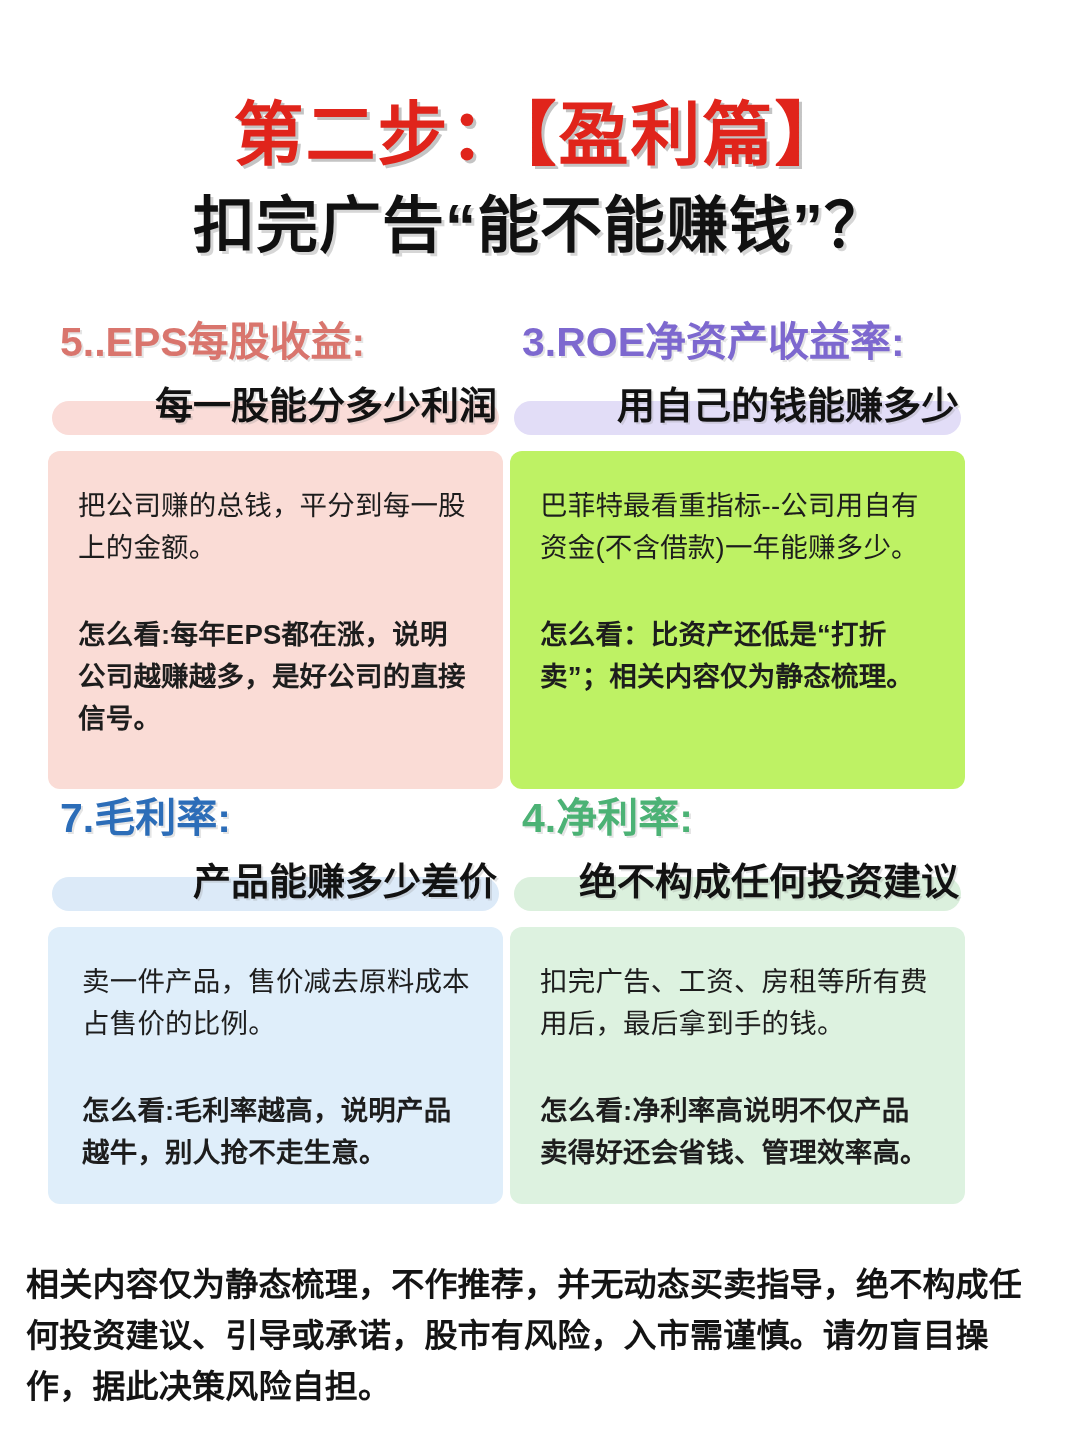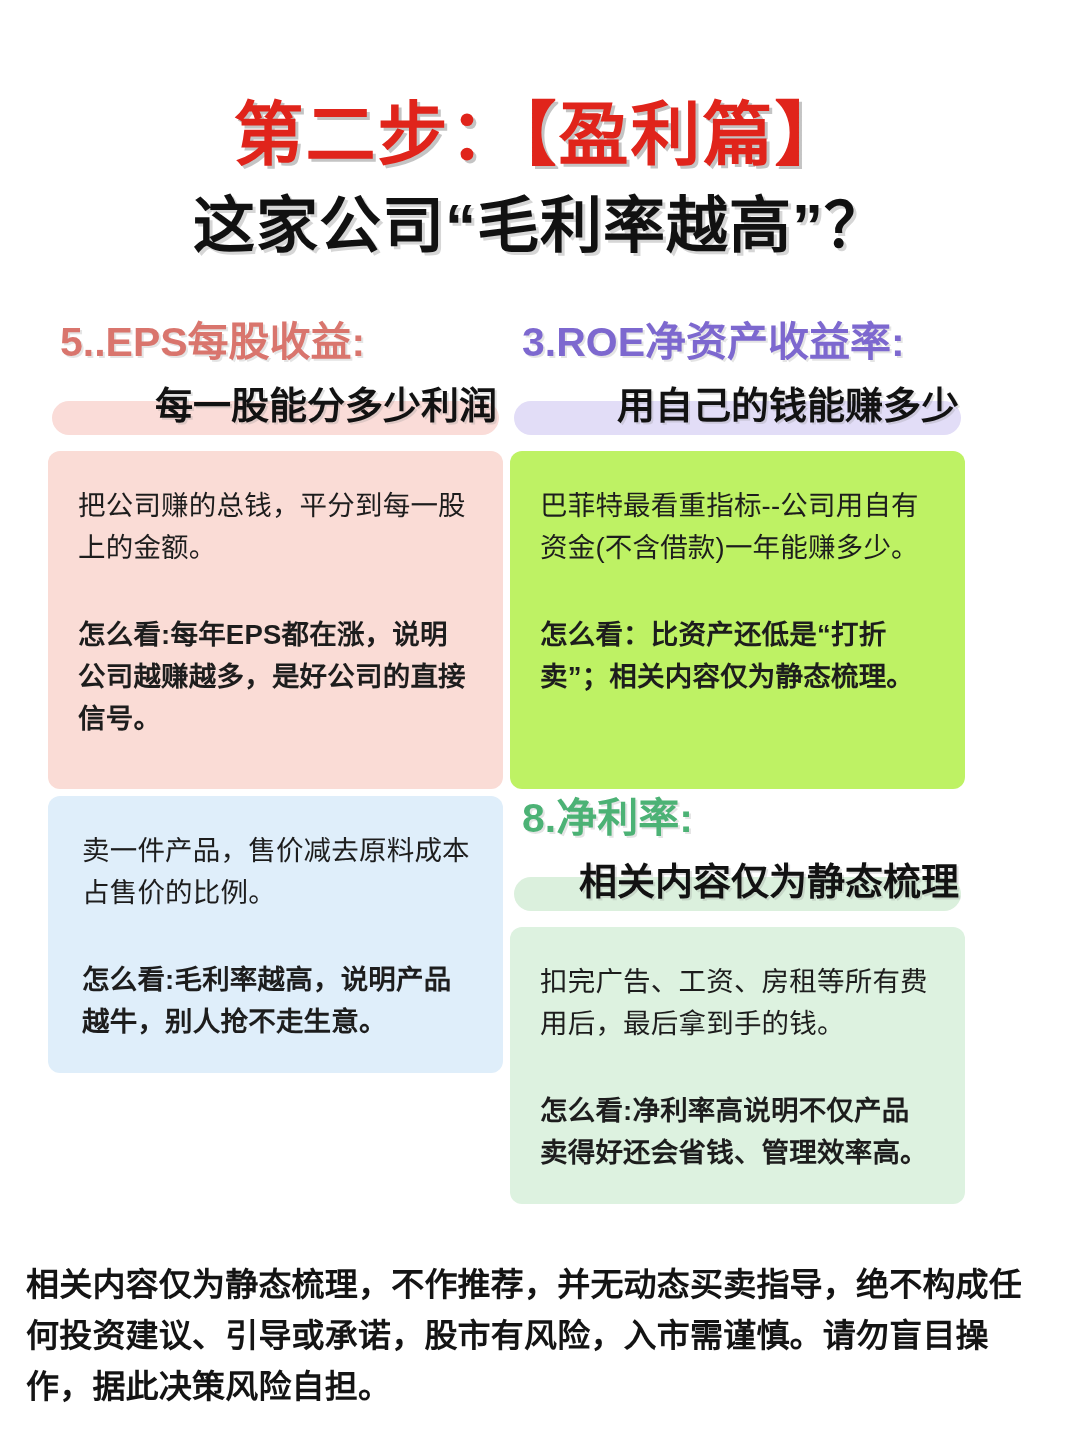--- a/index.html
+++ b/index.html
@@ -139,21 +139,21 @@
     letter-spacing: 0.2px;
   }
 </style>
 </head>
 <body>
 
 <div class="page">
 
   <div class="header">
     <div class="title-main">第二步：【盈利篇】</div>
-    <div class="title-sub">这家公司“毛利率越高”？</div>
+    <div class="title-sub">扣完广告“能不能赚钱”？</div>
   </div>
 
   <div class="grid">
 
     <div class="block">
       <div class="block-heading" style="color: rgb(217, 117, 109);">5..EPS每股收益:</div>
       <div class="subtitle-wrap">
         <div class="subtitle-pill" style="background: rgb(250, 220, 216);"></div>
         <span class="subtitle-text">每一股能分多少利润</span>
       </div>
@@ -169,31 +169,36 @@
         <div class="subtitle-pill" style="background: rgb(226, 221, 247);"></div>
         <span class="subtitle-text">用自己的钱能赚多少</span>
       </div>
       <div class="card tall" style="background: #bef264;">
         <p class="desc">巴菲特最看重指标--公司用自有资金(不含借款)一年能赚多少。</p>
         <p class="howto">怎么看：比资产还低是“打折卖”；相关内容仅为静态梳理。</p>
       </div>
     </div>
 
     <div class="block">
+      <div class="block-heading" style="color: rgb(44, 109, 184);">7.毛利率:</div>
+      <div class="subtitle-wrap">
+        <div class="subtitle-pill" style="background: rgb(220, 234, 248);"></div>
+        <span class="subtitle-text">产品能赚多少差价</span>
+      </div>
       <div class="card short" style="background: rgb(223, 238, 250); padding-left: 34px;">
         <p class="desc">卖一件产品，售价减去原料成本占售价的比例。</p>
         <p class="howto">怎么看:毛利率越高，说明产品越牛，别人抢不走生意。</p>
       </div>
     </div>
 
     <div class="block">
-      <div class="block-heading" style="color: rgb(76, 178, 117);">8.净利率:</div>
+      <div class="block-heading" style="color: rgb(76, 178, 117);">4.净利率:</div>
       <div class="subtitle-wrap">
         <div class="subtitle-pill" style="background: rgb(219, 240, 221);"></div>
-        <span class="subtitle-text">相关内容仅为静态梳理</span>
+        <span class="subtitle-text">绝不构成任何投资建议</span>
       </div>
       <div class="card short" style="background: rgb(221, 242, 224);">
         <p class="desc">扣完广告、工资、房租等所有费用后，最后拿到手的钱。</p>
         <p class="howto">怎么看:净利率高说明不仅产品卖得好还会省钱、管理效率高。</p>
       </div>
     </div>
 
   </div>
 
   <div class="footer">相关内容仅为静态梳理，不作推荐，并无动态买卖指导，绝不构成任何投资建议、引导或承诺，股市有风险，入市需谨慎。请勿盲目操作，据此决策风险自担。</div>

